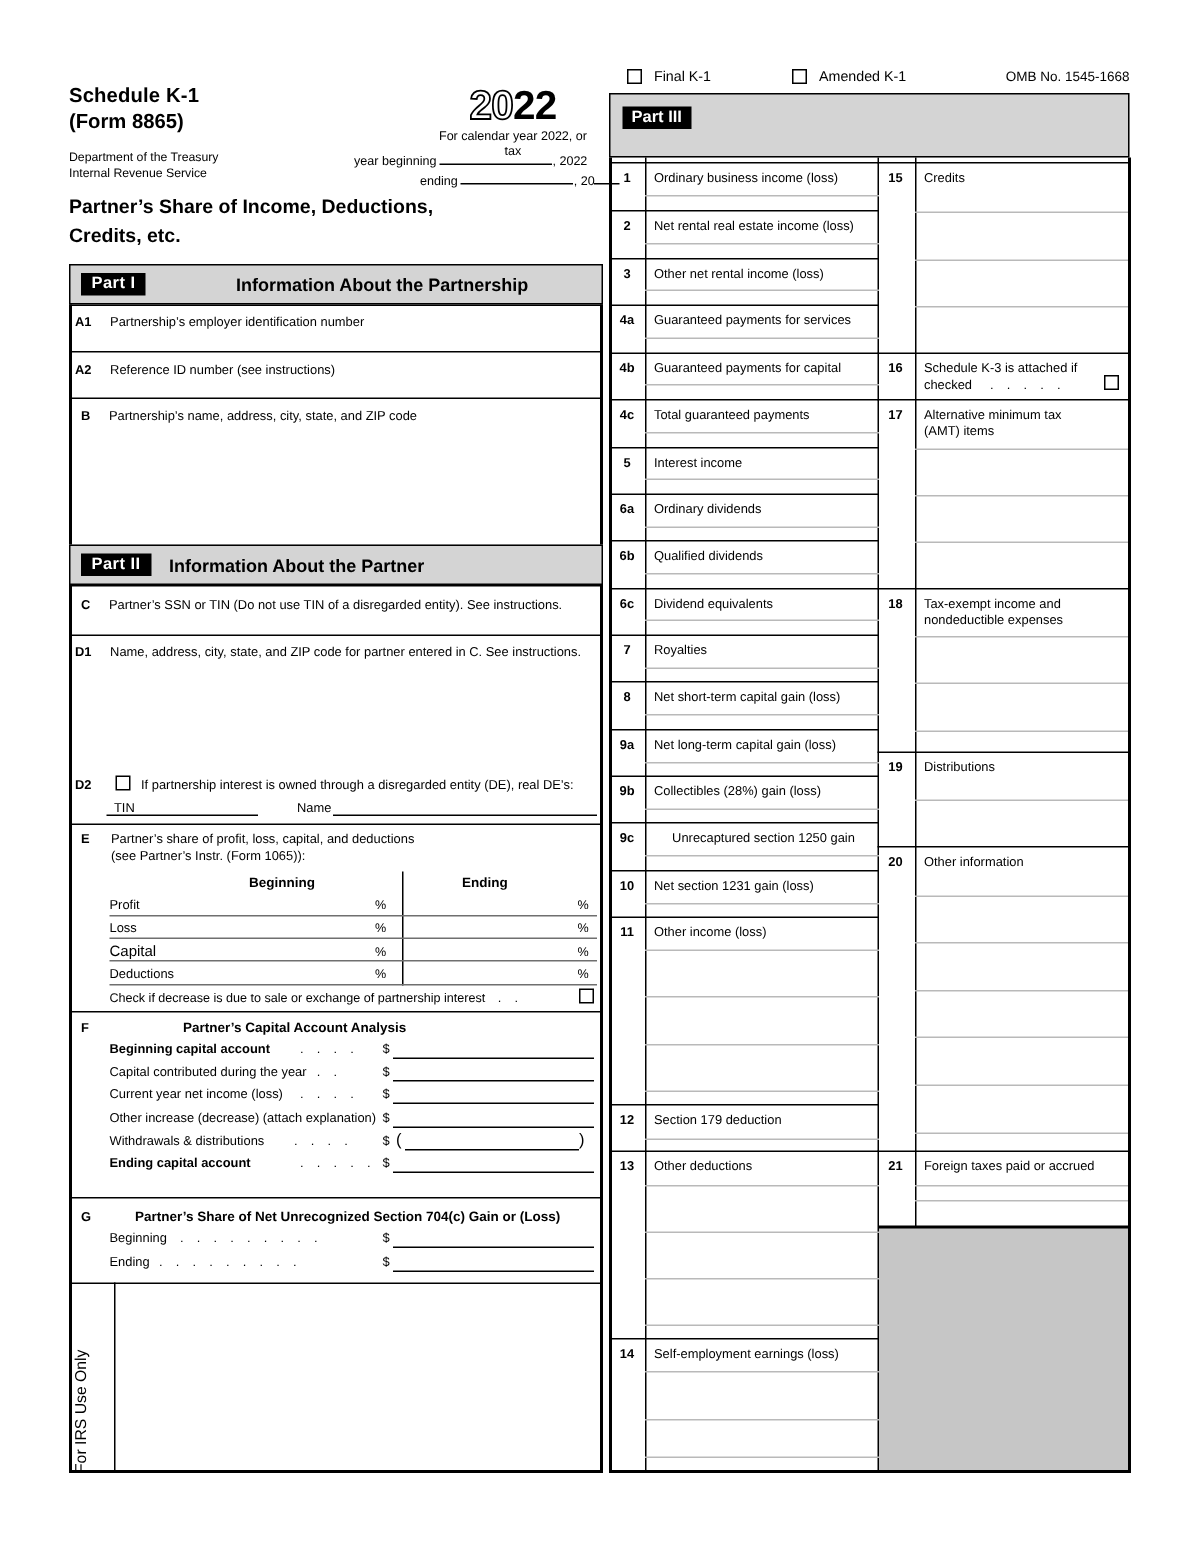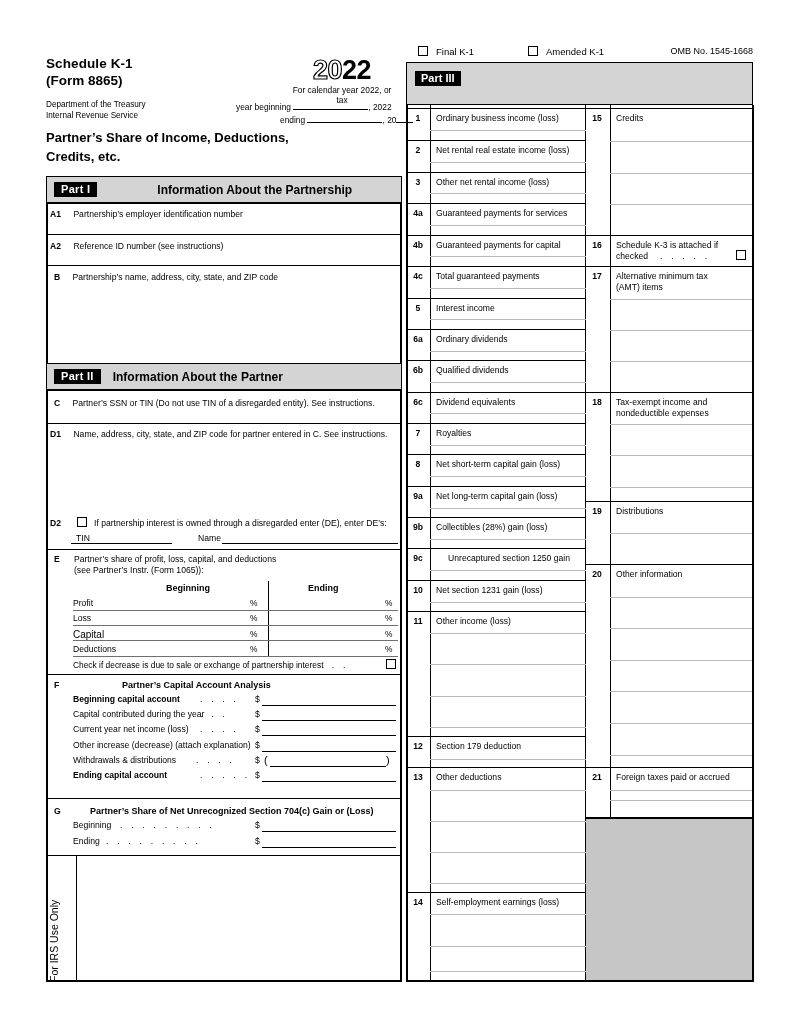--- a/index.html
+++ b/index.html
@@ -163,21 +163,21 @@
 
   <div class="rule" style="left:46px; top:423px; width:356px; height:1.3px;"></div>
   <div class="leftbox" style="left:50px; top:429px;">
     <span class="bold">D1</span>
     <span style="margin-left:10px;">Name, address, city, state, and ZIP code for partner entered in C. See instructions.</span>
   </div>
 
   <div class="leftbox" style="left:50px; top:517px; width:348px;">
     <span class="bold" style="position:absolute; left:0; top:1px;">D2</span>
     <span class="cbox" style="position:absolute; left:27px; top:0px;"></span>
-    <span style="position:absolute; left:44px; top:1px;">If partnership interest is owned through a disregarded enter (DE), enter DE’s:</span>
+    <span style="position:absolute; left:44px; top:1px;">If partnership interest is owned through a disregarded entity (DE), real DE’s:</span>
     <span style="position:absolute; left:26px; top:16px;">TIN</span>
     <span style="position:absolute; left:46px; top:16px;" class="uline"></span>
     <span style="position:absolute; left:148px; top:16px;">Name</span>
     <span style="position:absolute; left:176px; top:16px;" class="uline"></span>
   </div>
   <div class="rule" style="left:71px; top:543px; width:101px; height:1px;"></div>
   <div class="rule" style="left:222px; top:543px; width:176px; height:1px;"></div>
 
   <div class="rule" style="left:46px; top:549px; width:356px; height:1.3px;"></div>
   <div class="leftbox" style="left:54px; top:554px; width:344px;">

